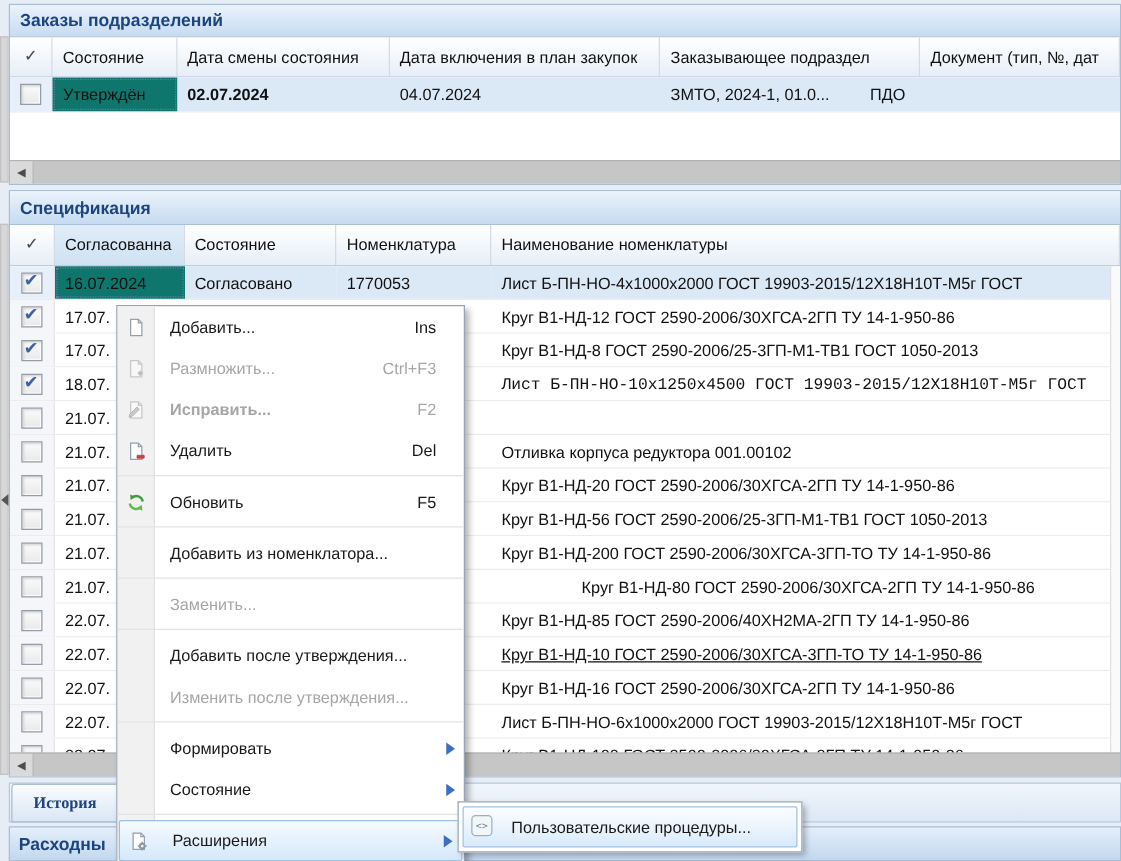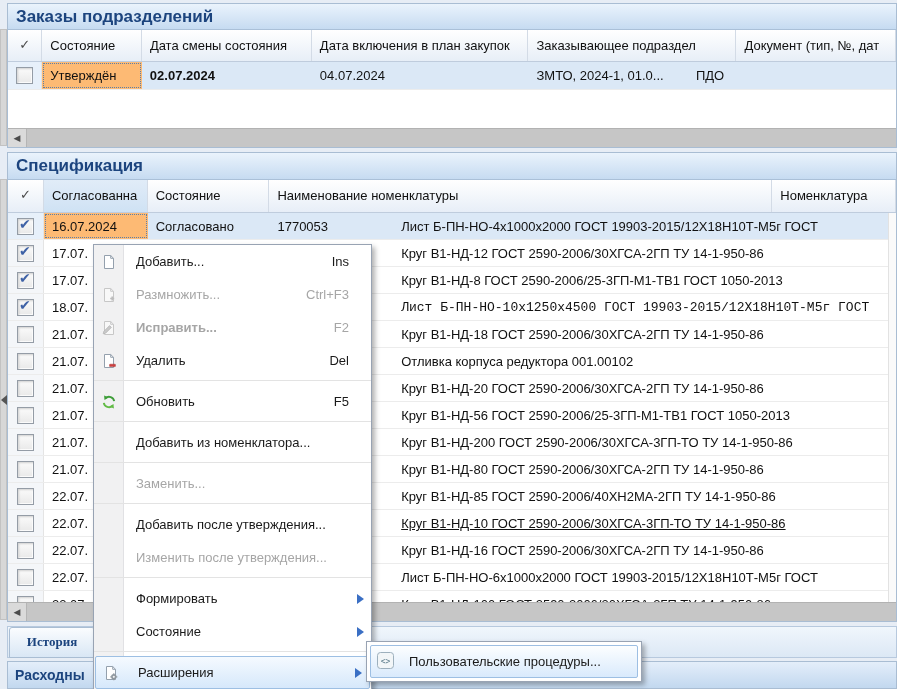--- a/index.html
+++ b/index.html
@@ -9,39 +9,39 @@
     font-family:"Liberation Sans","DejaVu Sans",sans-serif;
     font-size:13px;color:#111;
   }
   
   .panel{position:absolute;left:7px;width:890px;background:#fff;
          border:1px solid #a9bdd3;box-sizing:border-box;}
   .panel-title{
     height:25px;line-height:25px;padding-left:8px;
     background:linear-gradient(#eaf3fc,#c6dbf1);
     border-bottom:1px solid #aac0d8;
-    color:#1c447e;font-weight:bold;font-size:17px;
+    color:#1c447e;font-weight:bold;font-size:14px;
   }
   
   .ghead{display:flex;height:32px;box-sizing:border-box;
          background:linear-gradient(#ffffff,#e7eef7);
          border-bottom:1px solid #bfccdd;}
   .ghead .hc{box-sizing:border-box;border-right:1px solid #d3dbe6;
              padding:8px 4px 0 8px;white-space:nowrap;overflow:hidden;color:#101010;}
   .ghead .hc.sorted{background:linear-gradient(#e1ecf8,#cfe2f4);}
   .ghead .hc.chk{padding:7px 0 0 0;text-align:center;color:#4a4a4a;font-weight:bold;}
   .grow{display:flex;height:27px;box-sizing:border-box;background:#fff;
         border-bottom:1px solid #ececec;}
   .grow .c{box-sizing:border-box;padding:6px 4px 0 8px;white-space:nowrap;
            overflow:hidden;}
   .grow .cbc{padding:5px 0 0 0;text-align:center;background:#f4f6f9;
              border-right:1px solid #e4e4e4;}
   .grow.sel .c{background:#dbe8f6;}
   .grow.sel .cbc{background:#e7f0fa;}
-  .grow .c.focus{background:#fdba74;outline:1px dotted #5d7ea6;outline-offset:-2px;}
+  .grow .c.focus{background:#0f766e;outline:1px dotted #5d7ea6;outline-offset:-2px;}
   .grow.toprow{height:28px;}
   .cb{width:15px;height:15px;display:inline-block;position:relative;
       border:1px solid #949ca6;background:linear-gradient(#fbfbfb,#e9e9e9);
       box-shadow:inset 1px 1px 2px rgba(0,0,0,.18), inset 0 0 0 1px #fdfdfd;}
   .cb.on::after{content:"\2714";position:absolute;left:1px;top:-3px;
       color:#3f62a6;font-size:14px;font-weight:bold;}
   
   .hscroll{position:absolute;left:0;right:0;bottom:0;height:18px;background:#c6c6c6;
            display:flex;border-top:1px solid #b2b2b2;}
   .sbtn{width:18px;height:100%;background:#dadada;border-right:1px solid #b5b5b5;
@@ -127,22 +127,22 @@
 
 <div class="vsplit" style="top:179px;height:441px;">
   <span class="varr"></span>
 </div>
 <div class="panel" style="top:152px;height:470px;overflow:hidden;">
   <div class="panel-title" style="height:26px;line-height:26px;">Спецификация</div>
   <div class="ghead" id="spec-head" style="height:33px;">
       <div class="hc chk" style="width: 36px;">✓</div>
       <div class="hc sorted" style="width: 104px;">Согласованна</div>
       <div class="hc" style="width: 122px;">Состояние</div>
+      <div class="hc" style="width: 124px;">Номенклатура</div>
       <div class="hc" style="width: 504px;">Наименование номенклатуры</div>
-      <div class="hc" style="width: 124px;">Номенклатура</div>
     </div>
   <div id="spec-rows">
       <div class="grow sel">
         <div class="c cbc" style="width: 36px;"><span class="cb on"></span></div>
         <div class="c focus" style="width: 104px;">16.07.2024</div>
         <div class="c" style="width: 122px;">Согласовано</div>
         <div class="c" style="width: 124px;">1770053</div>
         <div class="c" style="width: 504px;">Лист Б-ПН-НО-4х1000х2000 ГОСТ 19903-2015/12Х18Н10Т-М5г ГОСТ</div>
       </div>
       <div class="grow">
@@ -164,21 +164,20 @@
         <div class="c" style="width: 104px;">18.07.</div>
         <div class="c" style="width: 122px;"></div>
         <div class="c" style="width: 124px;"></div>
         <div class="c" style="width: 504px; font-family: Liberation Mono, monospace;">Лист Б-ПН-НО-10х1250х4500 ГОСТ 19903-2015/12Х18Н10Т-М5г ГОСТ</div>
       </div>
       <div class="grow">
         <div class="c cbc" style="width: 36px;"><span class="cb"></span></div>
         <div class="c" style="width: 104px;">21.07.</div>
         <div class="c" style="width: 122px;"></div>
         <div class="c" style="width: 124px;"></div>
-        <div class="c" style="width: 504px;">Круг В1-НД-18 ГОСТ 2590-2006/30ХГСА-2ГП ТУ 14-1-950-86</div>
       </div>
       <div class="grow">
         <div class="c cbc" style="width: 36px;"><span class="cb"></span></div>
         <div class="c" style="width: 104px;">21.07.</div>
         <div class="c" style="width: 122px;"></div>
         <div class="c" style="width: 124px;"></div>
         <div class="c" style="width: 504px;">Отливка корпуса редуктора 001.00102</div>
       </div>
       <div class="grow">
         <div class="c cbc" style="width: 36px;"><span class="cb"></span></div>
@@ -199,21 +198,21 @@
         <div class="c" style="width: 104px;">21.07.</div>
         <div class="c" style="width: 122px;"></div>
         <div class="c" style="width: 124px;"></div>
         <div class="c" style="width: 504px;">Круг В1-НД-200 ГОСТ 2590-2006/30ХГСА-3ГП-ТО ТУ 14-1-950-86</div>
       </div>
       <div class="grow">
         <div class="c cbc" style="width: 36px;"><span class="cb"></span></div>
         <div class="c" style="width: 104px;">21.07.</div>
         <div class="c" style="width: 122px;"></div>
         <div class="c" style="width: 124px;"></div>
-        <div class="c" style="width: 504px;">Круг В1-НД-80 ГОСТ 2590-2006/30ХГСА-2ГП ТУ 14-1-950-86</div>
+        <div class="c" style="width: 504px; text-align: center;">Круг В1-НД-80 ГОСТ 2590-2006/30ХГСА-2ГП ТУ 14-1-950-86</div>
       </div>
       <div class="grow">
         <div class="c cbc" style="width: 36px;"><span class="cb"></span></div>
         <div class="c" style="width: 104px;">22.07.</div>
         <div class="c" style="width: 122px;"></div>
         <div class="c" style="width: 124px;"></div>
         <div class="c" style="width: 504px;">Круг В1-НД-85 ГОСТ 2590-2006/40ХН2МА-2ГП ТУ 14-1-950-86</div>
       </div>
       <div class="grow">
         <div class="c cbc" style="width: 36px;"><span class="cb"></span></div>

